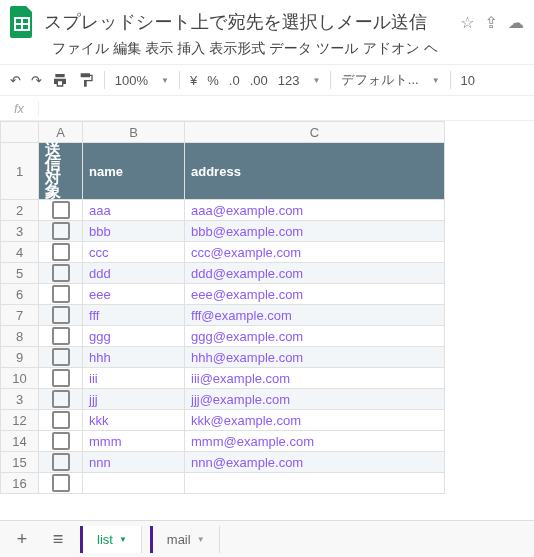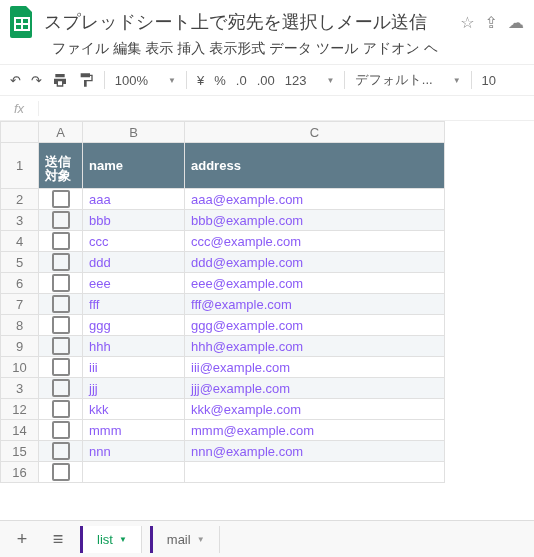--- a/index.html
+++ b/index.html
@@ -7,36 +7,36 @@
 .app-icon{display:flex;align-items:center;justify-content:center;margin-right:10px}
 .app-icon svg{width:24px;height:32px}
 .doc-title{font-size:18px;color:#444;flex:1;white-space:nowrap;overflow:hidden}
 .title-icons{display:flex;gap:10px;color:#888}
 .title-icons span{cursor:pointer;font-size:16px}
 .menubar{display:flex;gap:4px;padding:2px 10px 6px 52px;font-size:14px;color:#444}
 .menubar span{cursor:pointer}
 .toolbar{display:flex;align-items:center;gap:10px;padding:6px 10px;border-top:1px solid #eee;border-bottom:1px solid #eee;color:#555;font-size:13px}
 .tb-divider{width:1px;height:18px;background:#ddd}
 .tb-btn{cursor:pointer;display:flex;align-items:center;gap:2px}
-.zoom,.numfmt,.font{display:flex;align-items:center;gap:20px}
+.zoom,.numfmt,.font{display:flex;align-items:center;gap:13px}
 .caret{font-size:8px;color:#888}
 .fx-bar{display:flex;align-items:center;border-bottom:1px solid #eee;height:24px}
 .fx-label{width:38px;text-align:center;font-style:italic;color:#aaa;font-size:13px;border-right:1px solid #eee}
 .fx-input{flex:1;border:none;height:100%;padding:0 6px;font-size:13px;outline:none}
 .sheet-area{height:396px;overflow:hidden;position:relative}
 table{border-collapse:collapse;table-layout:fixed}
 th,td{border:1px solid #e0e0e0;font-size:13px;padding:0 6px;height:21px;box-sizing:border-box}
 th{background:#f8f8f8;font-weight:normal;color:#777;text-align:center}
 .corner{width:38px;background:#f8f8f8}
 .colA{width:44px}
 .colB{width:102px}
 .colC{width:260px}
 .rowhead{width:38px;background:#f8f8f8;color:#777;text-align:center}
 .header-cell{background:#5f7b8a;color:#fff;font-weight:bold;text-align:left}
-.header-cell.first{text-align:left;font-size:13px;line-height:14px;padding-top:6px}
+.header-cell.first{text-align:left;font-size:16px;line-height:14px;}
 tr.header-row td{height:46px}
 .stripe-even{background:#f3f6f8}
 .chk{width:14px;height:14px;border:2px solid #888;border-radius:2px;margin:auto;display:block}
 td.chk-cell{text-align:center;padding:0}
 td.name-cell,td.addr-cell{text-align:left;color:#8b5cf6}
 .sheet-tabs{position:absolute;bottom:0;left:0;right:0;height:36px;border-top:1px solid #ddd;background:#f8f8f8;display:flex;align-items:center;padding:0 8px;gap:8px}
 .tab-btn{width:28px;height:28px;display:flex;align-items:center;justify-content:center;color:#666;cursor:pointer;font-size:18px}
 .tab{padding:6px 14px;font-size:13px;color:#666;cursor:pointer;display:flex;align-items:center;gap:6px;border-left:3px solid #4c1d95;border-right:1px solid #ddd;background:#f8f8f8}
 .tab.active{background:#fff;color:#0f9d58;font-weight:500}
 .tab .caret{color:#999}

